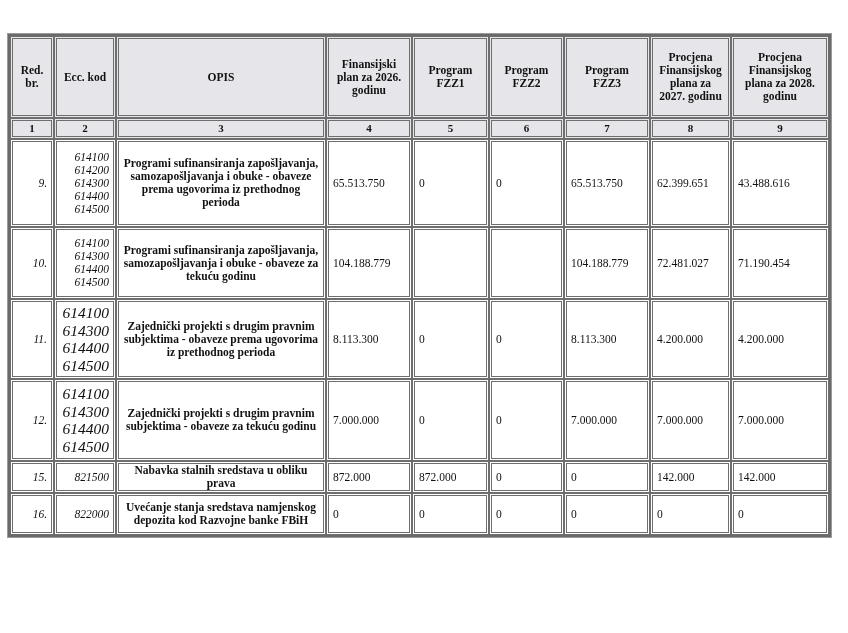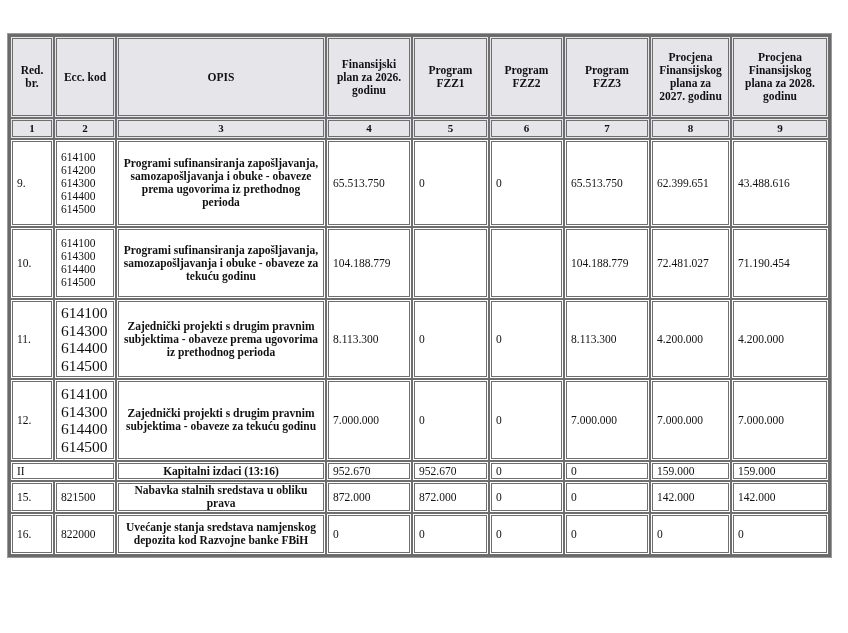--- a/index.html
+++ b/index.html
@@ -12,21 +12,21 @@
     box-shadow: 0 0 0 1px #9a9a9a;
   }
   table.budget td, table.budget th {
     border: 2px solid #4a4a4a; border-style: double; border-width: 3px;
     border-color: #6e6e6e;
     padding: 0 4px; font-size: 11.5px; line-height: 13px; vertical-align: middle;
   }
   th { background: #e6e6ea; font-weight: bold; text-align: center; font-size: 11px; line-height: 12px; }
   tr.head th { height: 76px; }
   tr.numrow th { height: 15px; font-size: 11px; }
-  td.c { text-align: left; }
+  td.c { text-align: right; font-style: italic; }
   td.r { text-align: left; }
   td.l { text-align: center; font-weight: bold; }
   tr.r9 td { height: 82px; }
   tr.r10 td { height: 66px; }
   tr.r11 td { height: 74px; }
   tr.r12 td { height: 76px; }
   tr.rs td { height: 14px; }
   tr.r15 td { height: 24px; }
   tr.r16 td { height: 36px; }
   .codes div { line-height: 13px; }
@@ -135,30 +135,20 @@
     </td>
     <td class="l opis">Zajednički projekti s drugim pravnim subjektima - obaveze za tekuću godinu</td>
     <td class="r">7.000.000</td>
     <td class="r">0</td>
     <td class="r">0</td>
     <td class="r">7.000.000</td>
     <td class="r">7.000.000</td>
     <td class="r">7.000.000</td>
   </tr>
 
-  <tr class="rs">
-    <td class="c" colspan="2">II</td>
-    <td class="l">Kapitalni izdaci (13:16)</td>
-    <td class="r">952.670</td>
-    <td class="r">952.670</td>
-    <td class="r">0</td>
-    <td class="r">0</td>
-    <td class="r">159.000</td>
-    <td class="r">159.000</td>
-  </tr>
 
 
 
   <tr class="r15">
     <td class="c">15.</td>
     <td class="c">821500</td>
     <td class="l">Nabavka stalnih sredstava u obliku prava</td>
     <td class="r">872.000</td>
     <td class="r">872.000</td>
     <td class="r">0</td>

